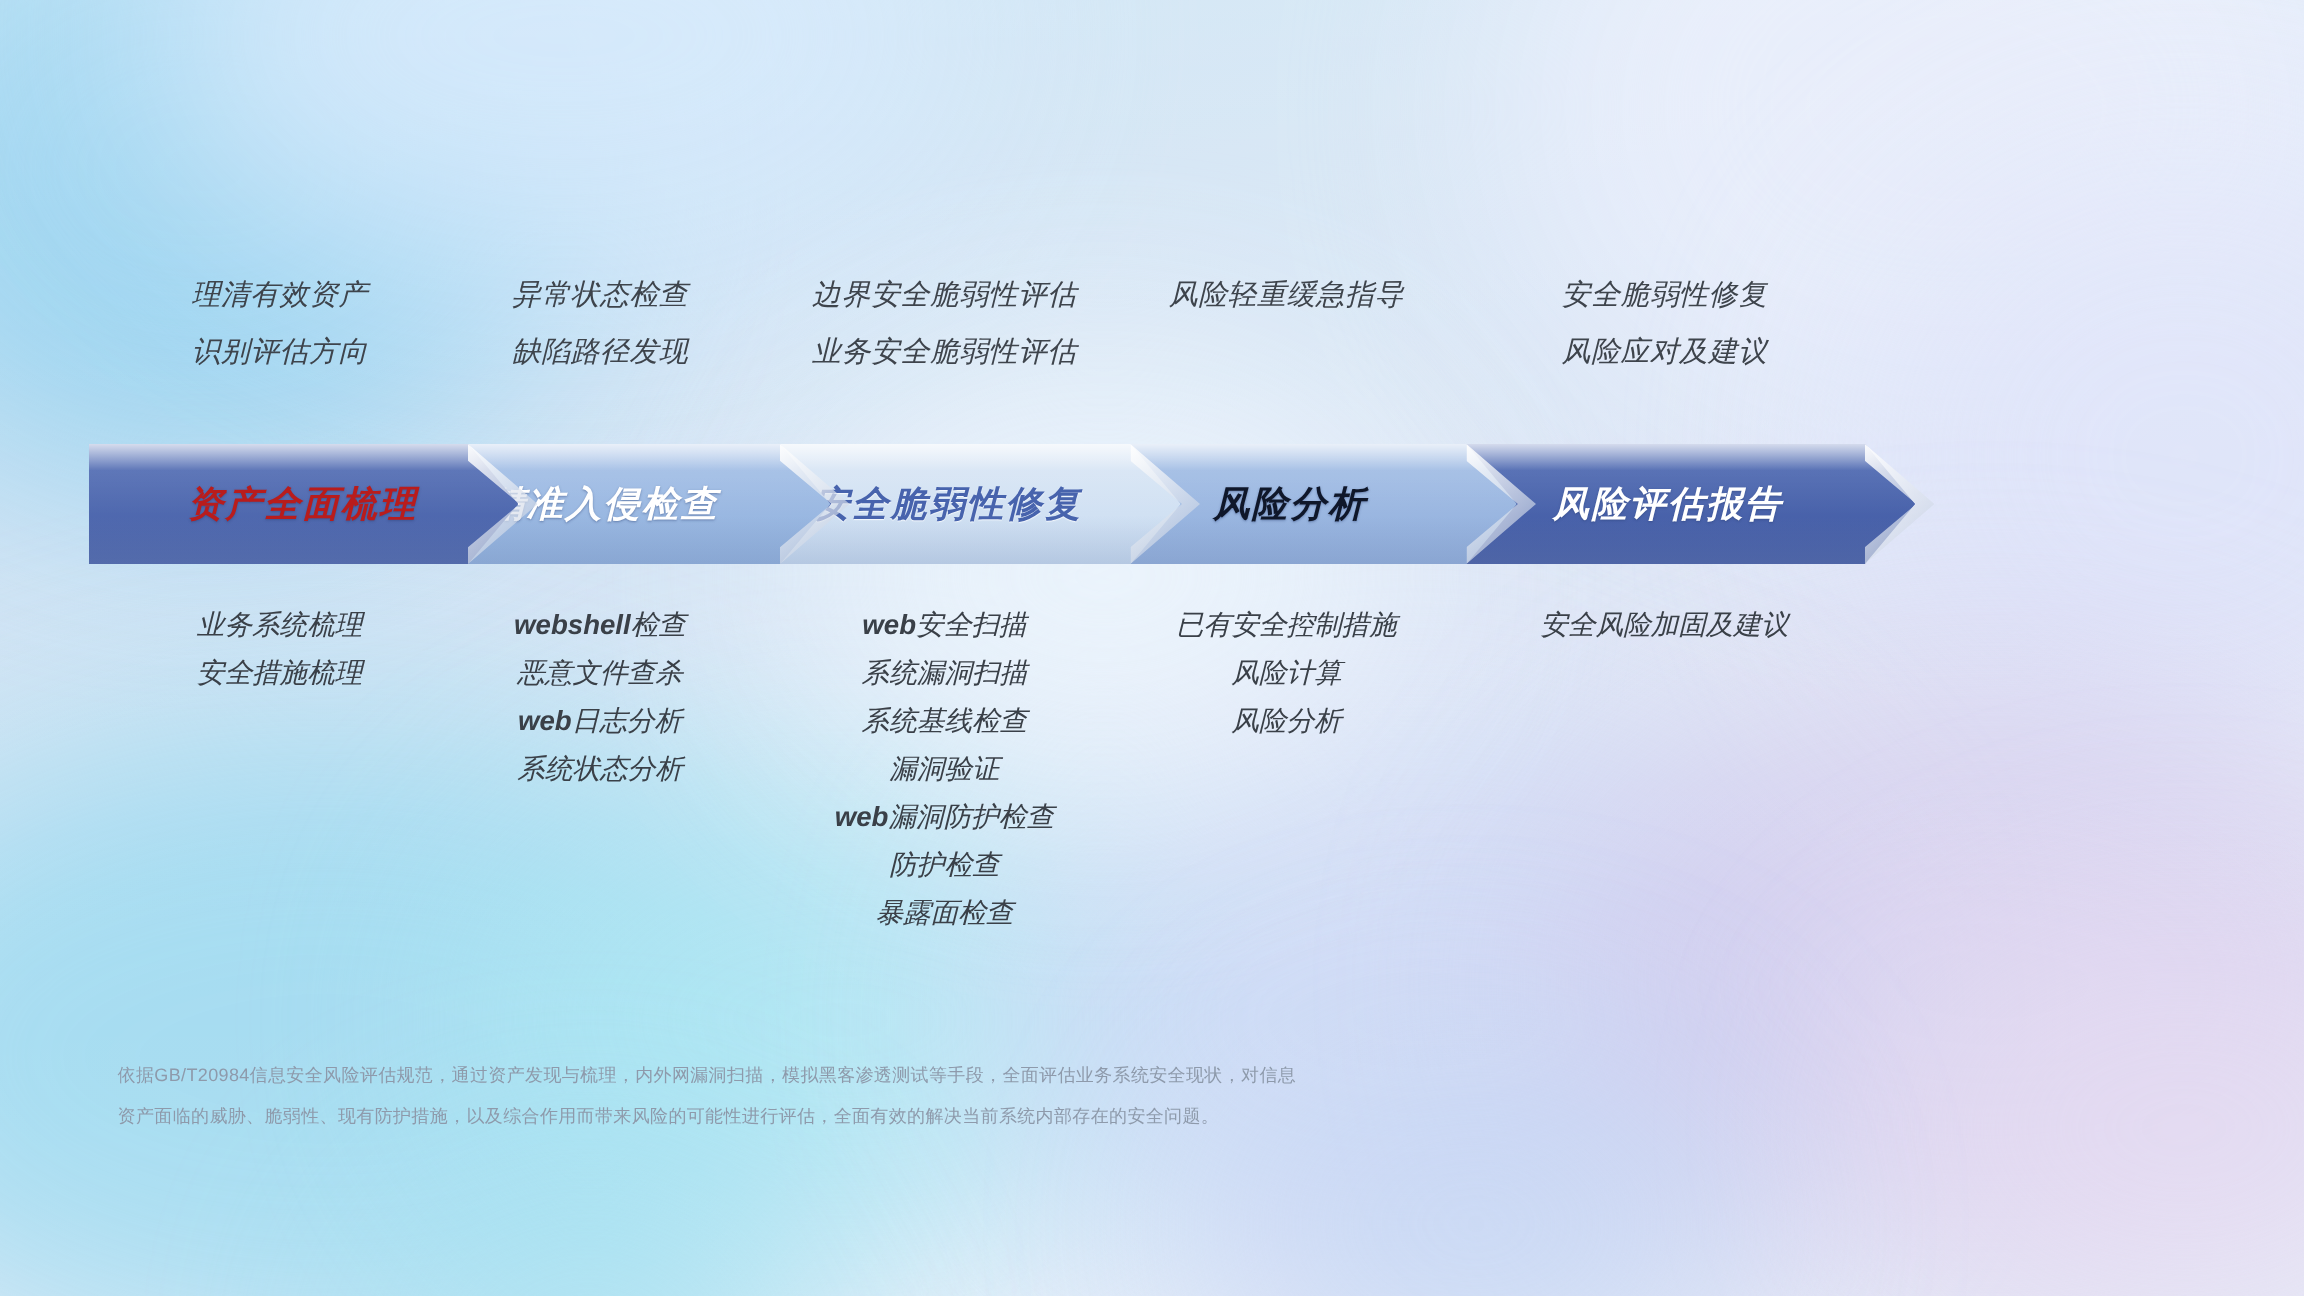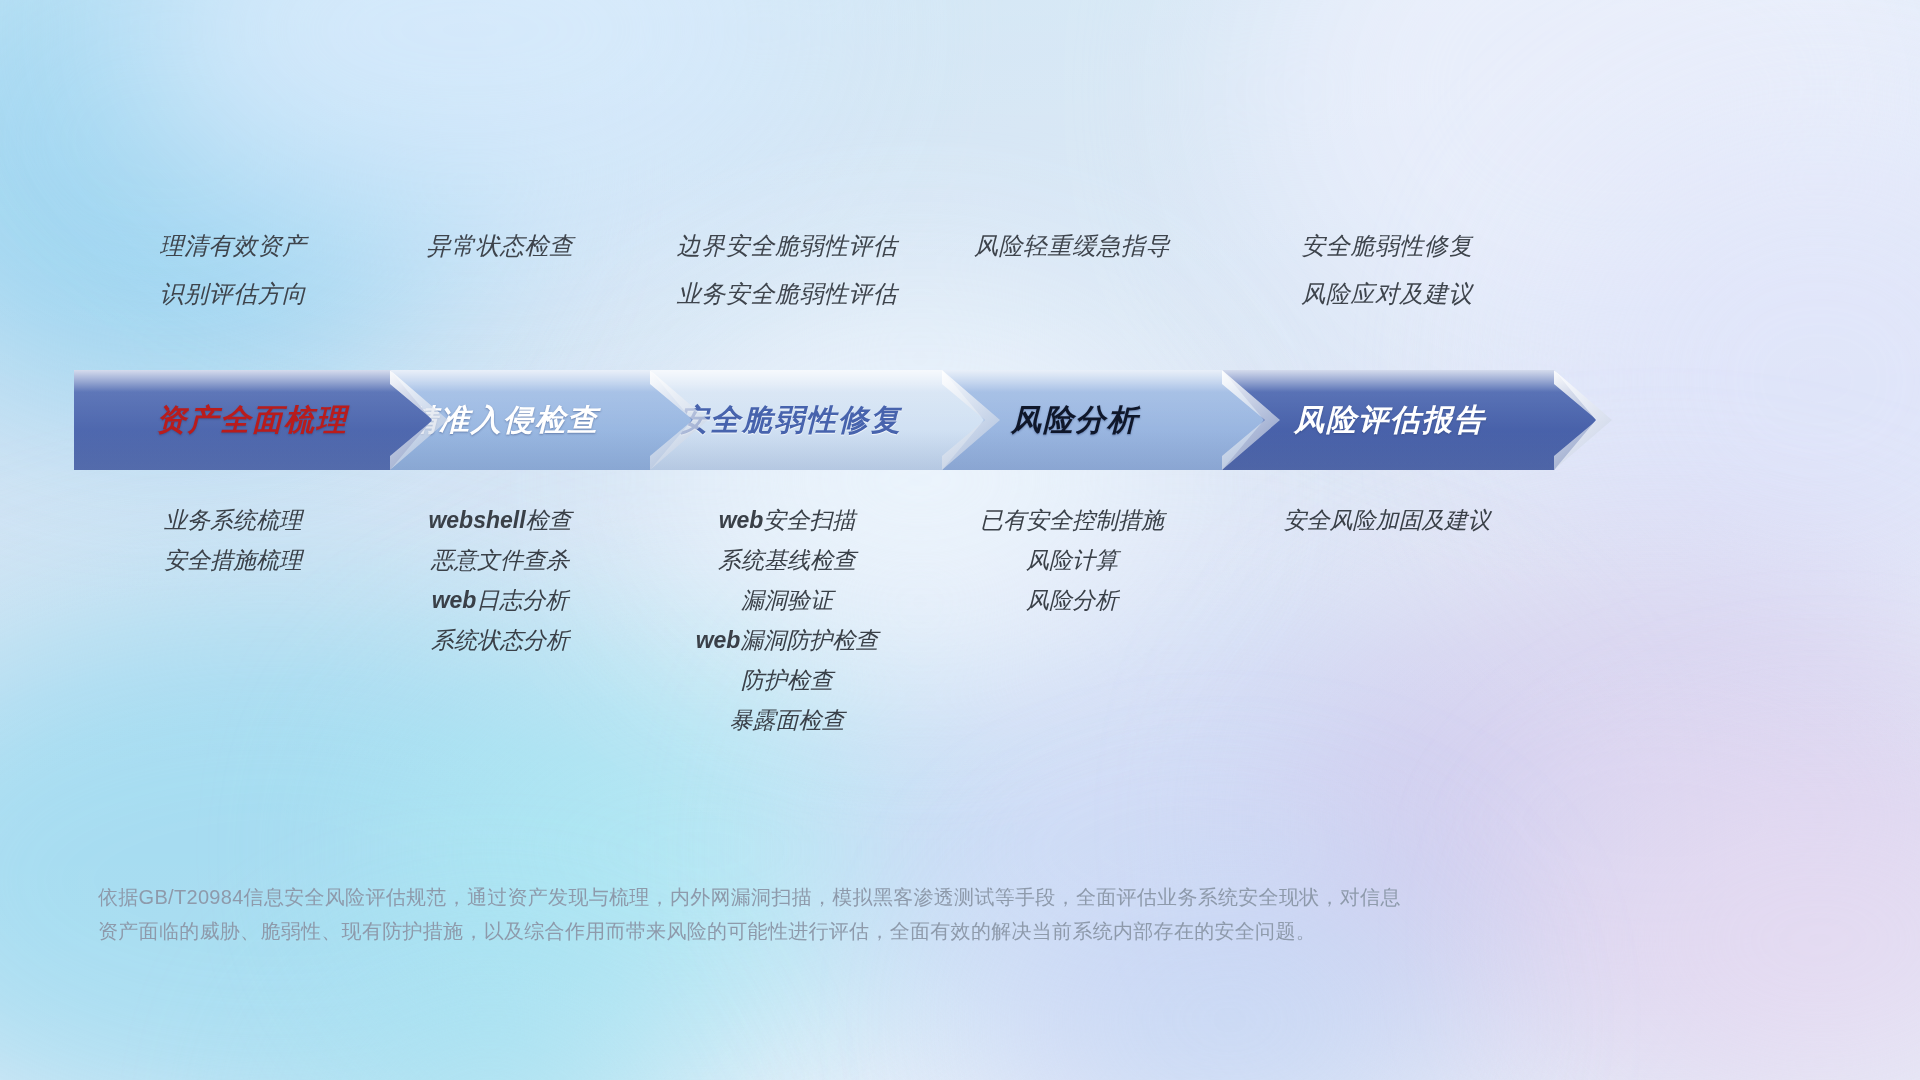--- a/index.html
+++ b/index.html
@@ -80,21 +80,21 @@
   
   #bottom-lists{top:500px;height:320px;align-items:flex-start;}
   .item-line{
     color:#3a4048;font-size:23px;line-height:40px;white-space:nowrap;
   }
   .item-line b{font-weight:bold;}
 
   
   #footer{
     position:absolute;left:98px;right:90px;top:880px;z-index:2;
-    color:#8e9aab;font-size:20px;line-height:34px;letter-spacing:.3px;
+    color:#8e9aab;font-size:15px;line-height:34px;letter-spacing:.3px;
   }
   .footer-line{white-space:nowrap;}
 </style>
 </head>
 <body>
 
 <div id="bg">
   <div class="base"></div>
   <div class="blob b1"></div>
     <div class="blob b2"></div>
@@ -113,20 +113,21 @@
 
 <div id="sheet">
 
   <div class="band" id="top-notes">
       <div class="col" style="position: absolute; left: 78px; width: 310px;">
         <div class="note-line">理清有效资产</div>
         <div class="note-line">识别评估方向</div>
       </div>
       <div class="col" style="position: absolute; left: 352px; width: 296px;">
         <div class="note-line">异常状态检查</div>
+        <div class="note-line">缺陷路径发现</div>
       </div>
       <div class="col" style="position: absolute; left: 634px; width: 306px;">
         <div class="note-line">边界安全脆弱性评估</div>
         <div class="note-line">业务安全脆弱性评估</div>
       </div>
       <div class="col" style="position: absolute; left: 924px; width: 296px; padding-top: 0px;">
         <div class="note-line">风险轻重缓急指导</div>
       </div>
       <div class="col" style="position: absolute; left: 1222px; width: 330px;">
         <div class="note-line">安全脆弱性修复</div>
@@ -173,20 +174,21 @@
         <div class="item-line">安全措施梳理</div>
       </div>
       <div class="col" style="position: absolute; left: 352px; width: 296px;">
         <div class="item-line"><b>webshell</b>检查</div>
         <div class="item-line">恶意文件查杀</div>
         <div class="item-line"><b>web</b>日志分析</div>
         <div class="item-line">系统状态分析</div>
       </div>
       <div class="col" style="position: absolute; left: 634px; width: 306px;">
         <div class="item-line"><b>web</b>安全扫描</div>
+        <div class="item-line">系统漏洞扫描</div>
         <div class="item-line">系统基线检查</div>
         <div class="item-line">漏洞验证</div>
         <div class="item-line"><b>web</b>漏洞防护检查</div>
         <div class="item-line">防护检查</div>
         <div class="item-line">暴露面检查</div>
       </div>
       <div class="col" style="position: absolute; left: 924px; width: 296px;">
         <div class="item-line">已有安全控制措施</div>
         <div class="item-line">风险计算</div>
         <div class="item-line">风险分析</div>

